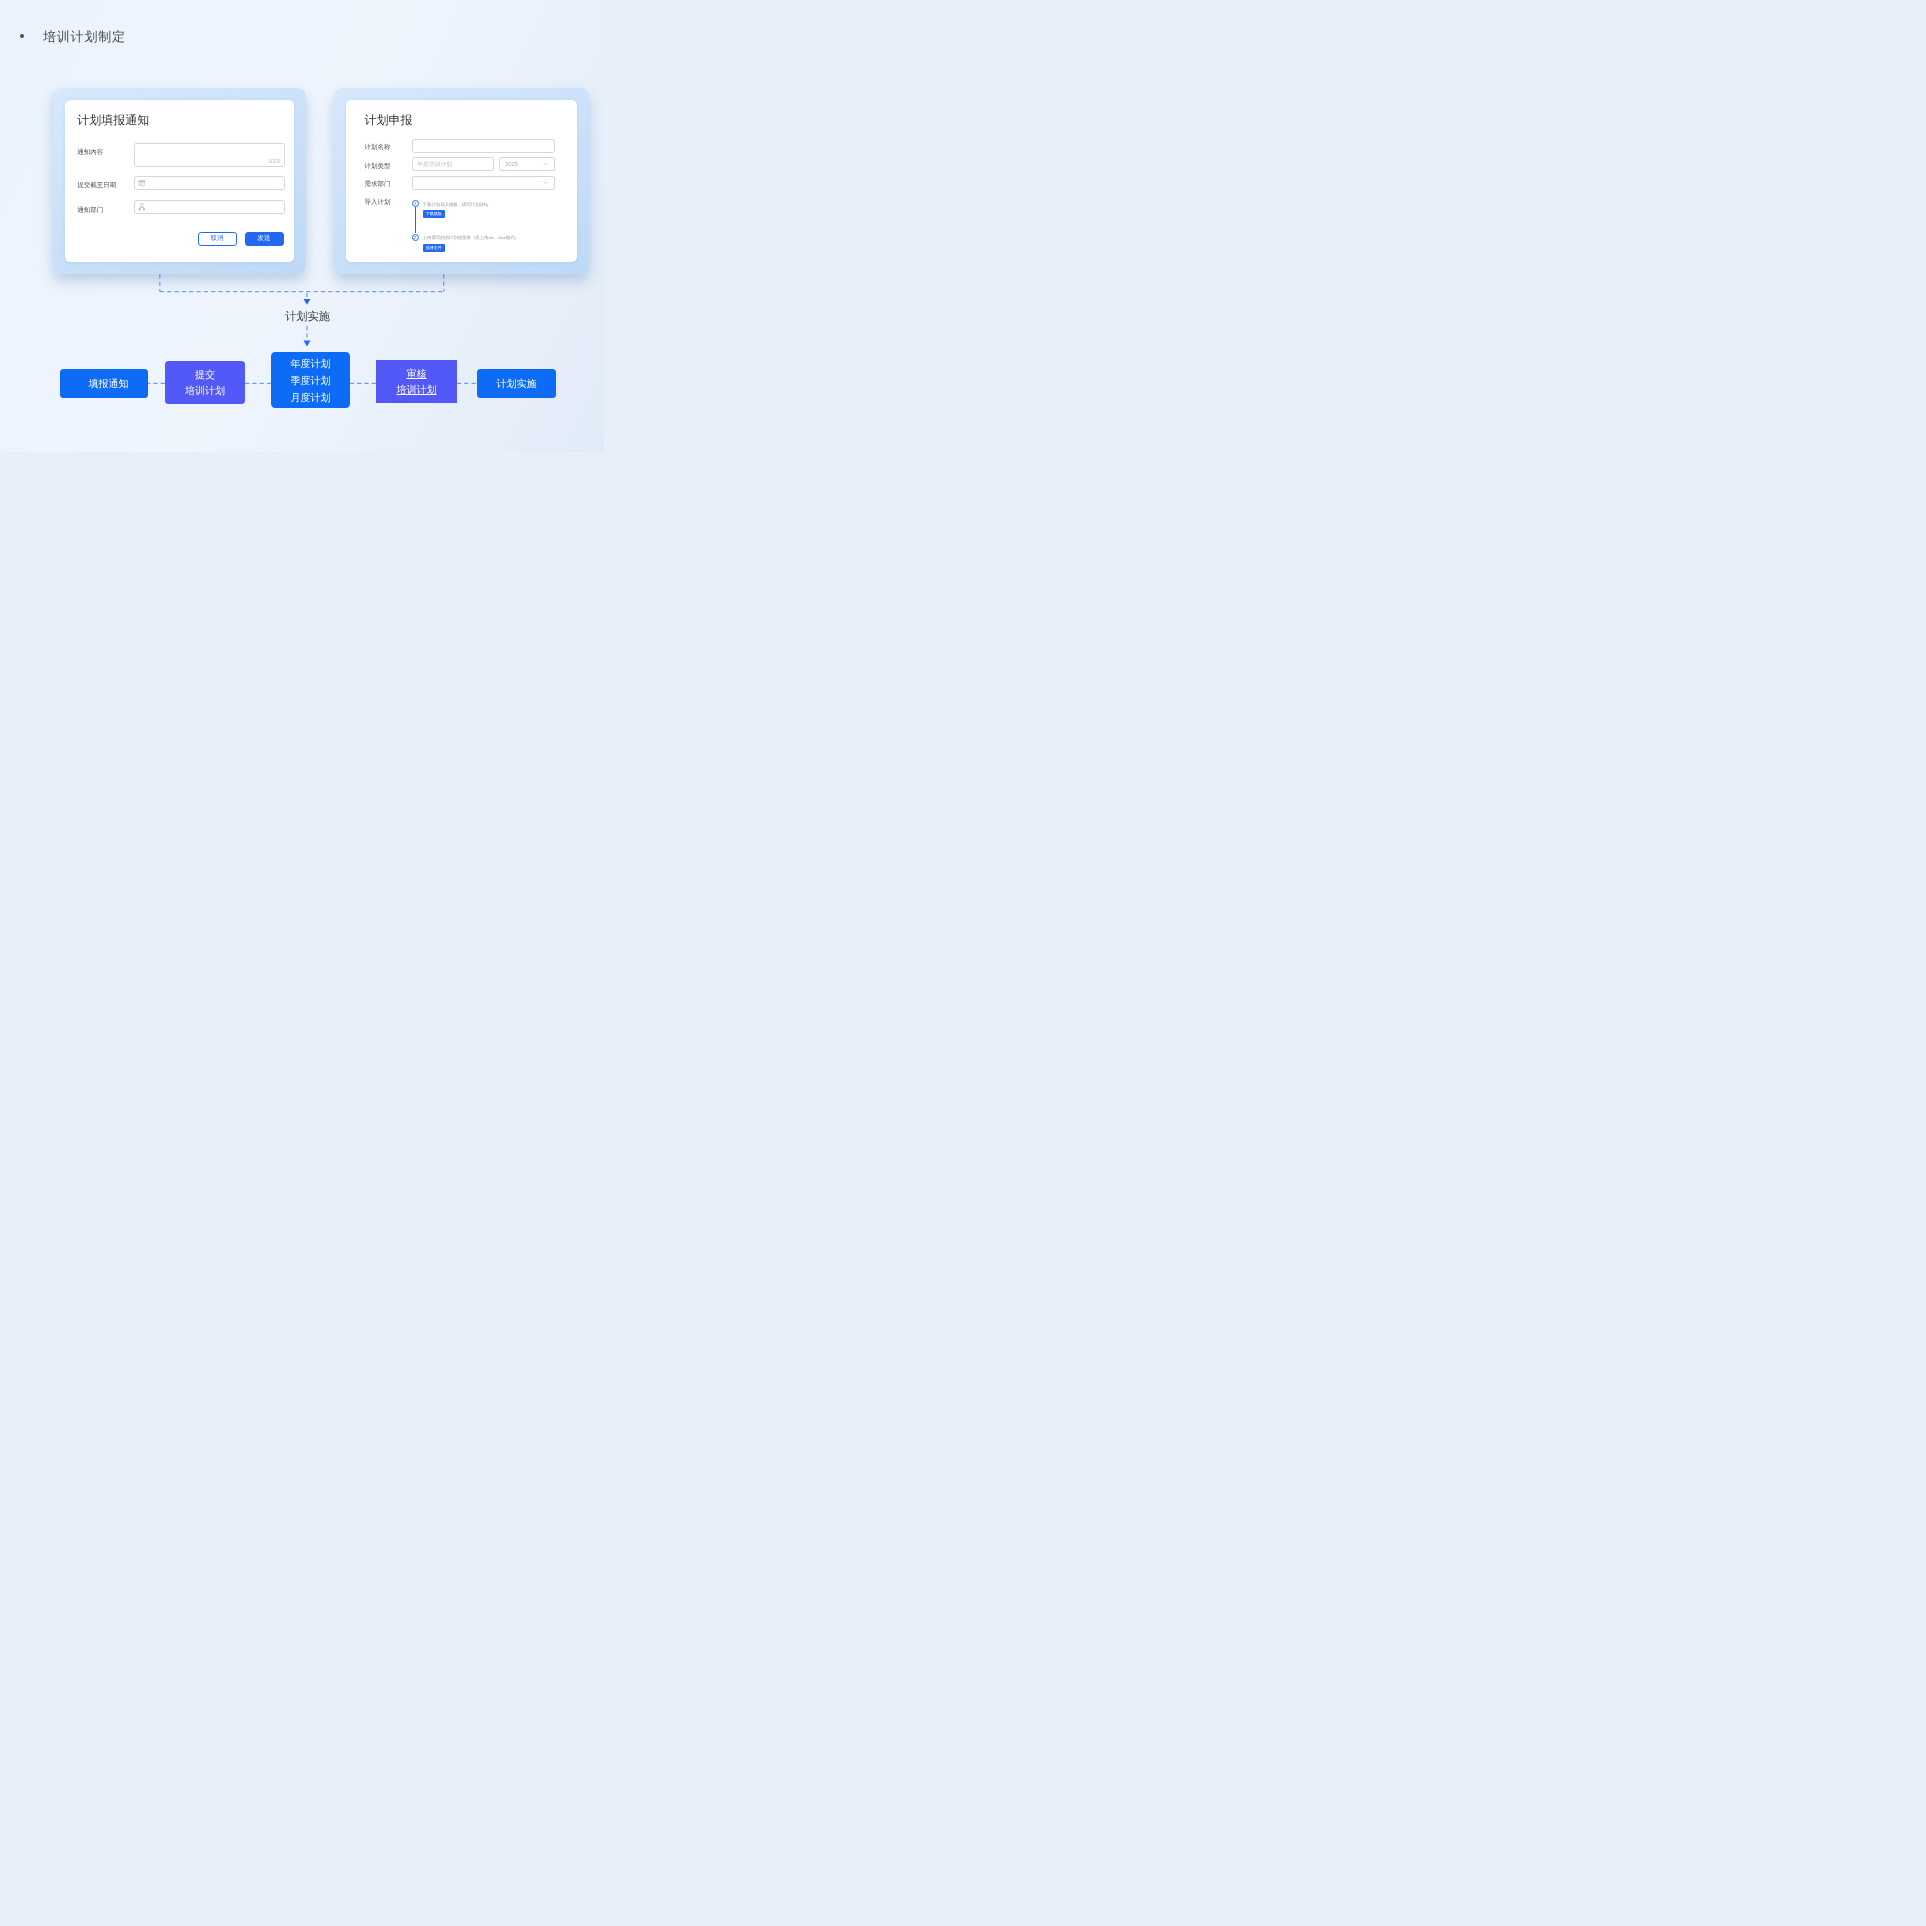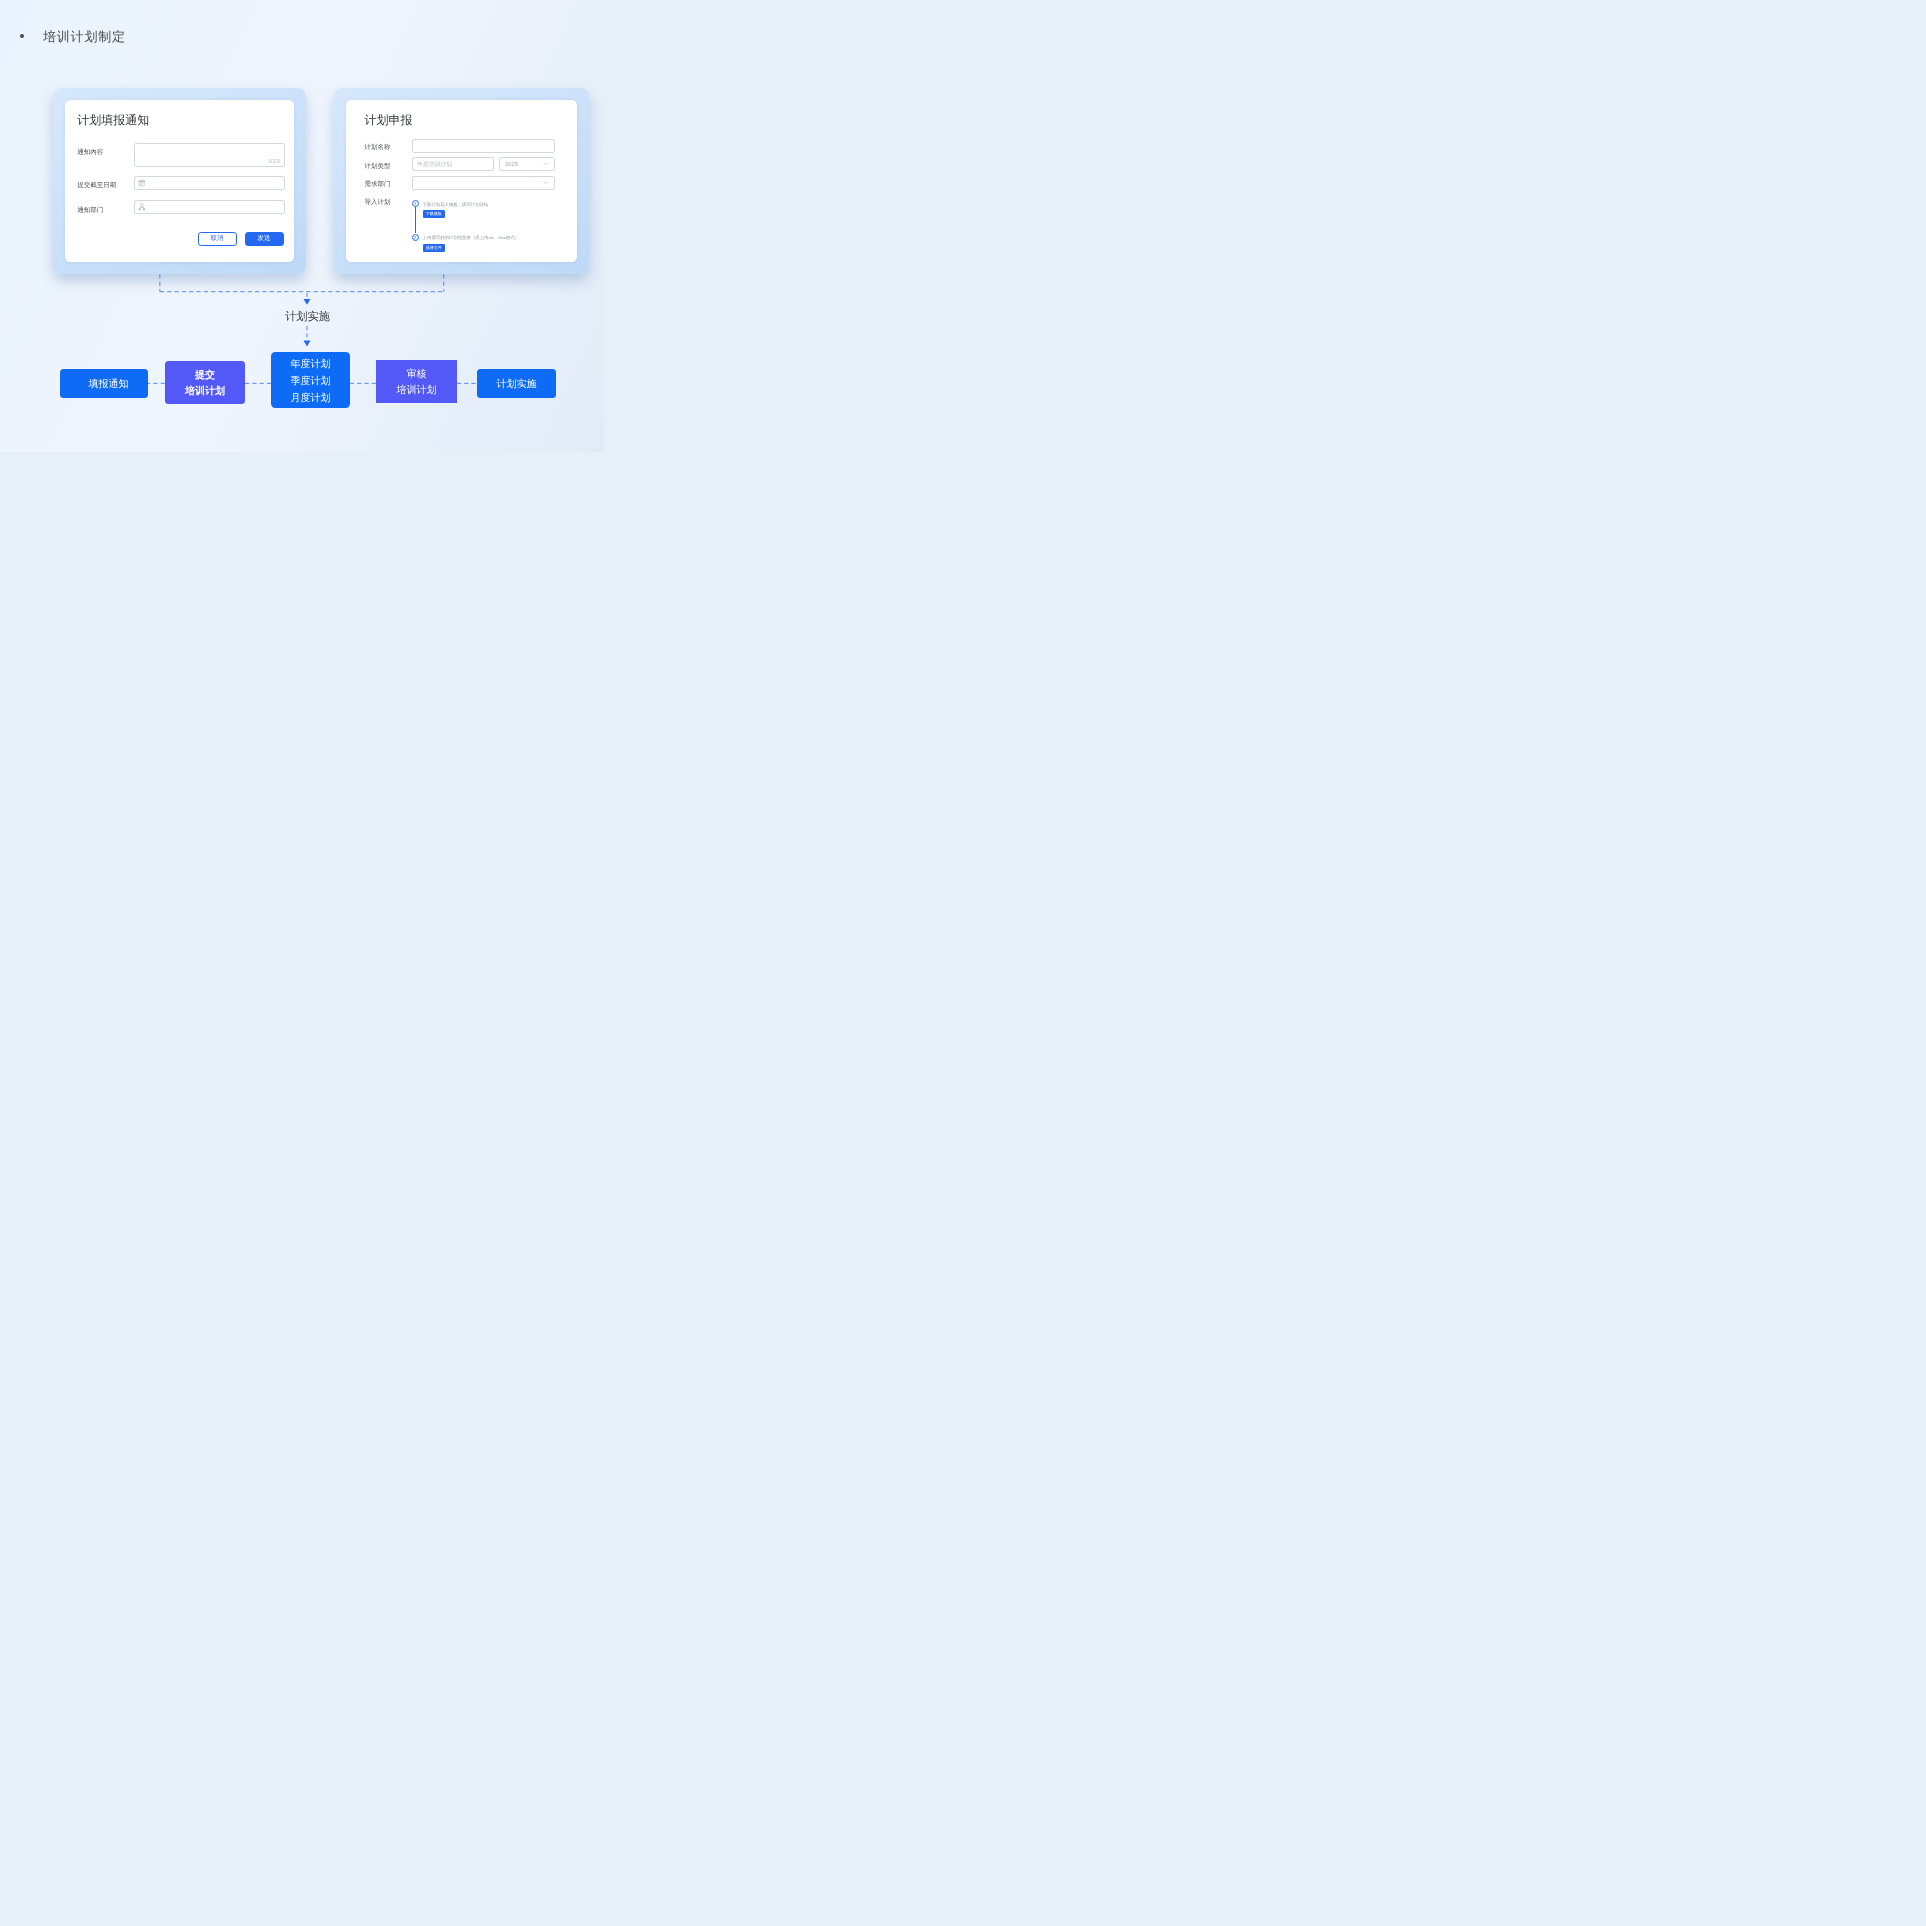--- a/index.html
+++ b/index.html
@@ -66,26 +66,26 @@
   .mb2{left:77px;top:144px;}
   
   .wires{position:absolute;left:0;top:0;width:604px;height:452px;pointer-events:none;}
   .mid-label{position:absolute;left:269px;top:309px;width:77px;text-align:center;
        font-size:11.2px;font-weight:500;color:#3C3F42;}
   
   .fb{position:absolute;display:flex;flex-direction:column;align-items:center;justify-content:center;
       color:#fff;font-weight:500;}
   .fb .ln{font-size:10px;}
   .fb1{left:60px;top:369px;width:79px;height:29px;border-radius:3.5px;background:var(--flow-blue,#0E6BF5);padding-left:9px;}
-  .fb2{left:165px;top:361px;width:80px;height:43px;border-radius:3.5px;background:var(--flow-purple,#5359F6);font-weight:bold;}
+  .fb2{left:165px;top:361px;width:80px;height:43px;border-radius:3.5px;background:var(--flow-purple,#5359F6);}
   .fb2 .ln{line-height:16px;}
   .fb3{left:271px;top:352px;width:79px;height:56px;border-radius:4.2px;background:var(--flow-blue,#0E6BF5);}
   .fb3 .ln{line-height:17px;}
   .fb4{left:376px;top:360px;width:81px;height:43px;border-radius:0;background:var(--flow-purple,#5359F6);}
-  .fb4 .ln{line-height:16px;}
+  .fb4 .ln{line-height:16px;text-decoration:underline;}
   .fb5{left:477px;top:369px;width:79px;height:29px;border-radius:3.5px;background:var(--flow-blue,#0E6BF5);}
 </style>
 </head>
 <body>
 
 <div class="stage">
 
   <span class="bullet"></span>
   <h1 class="page-title">培训计划制定</h1>
 

